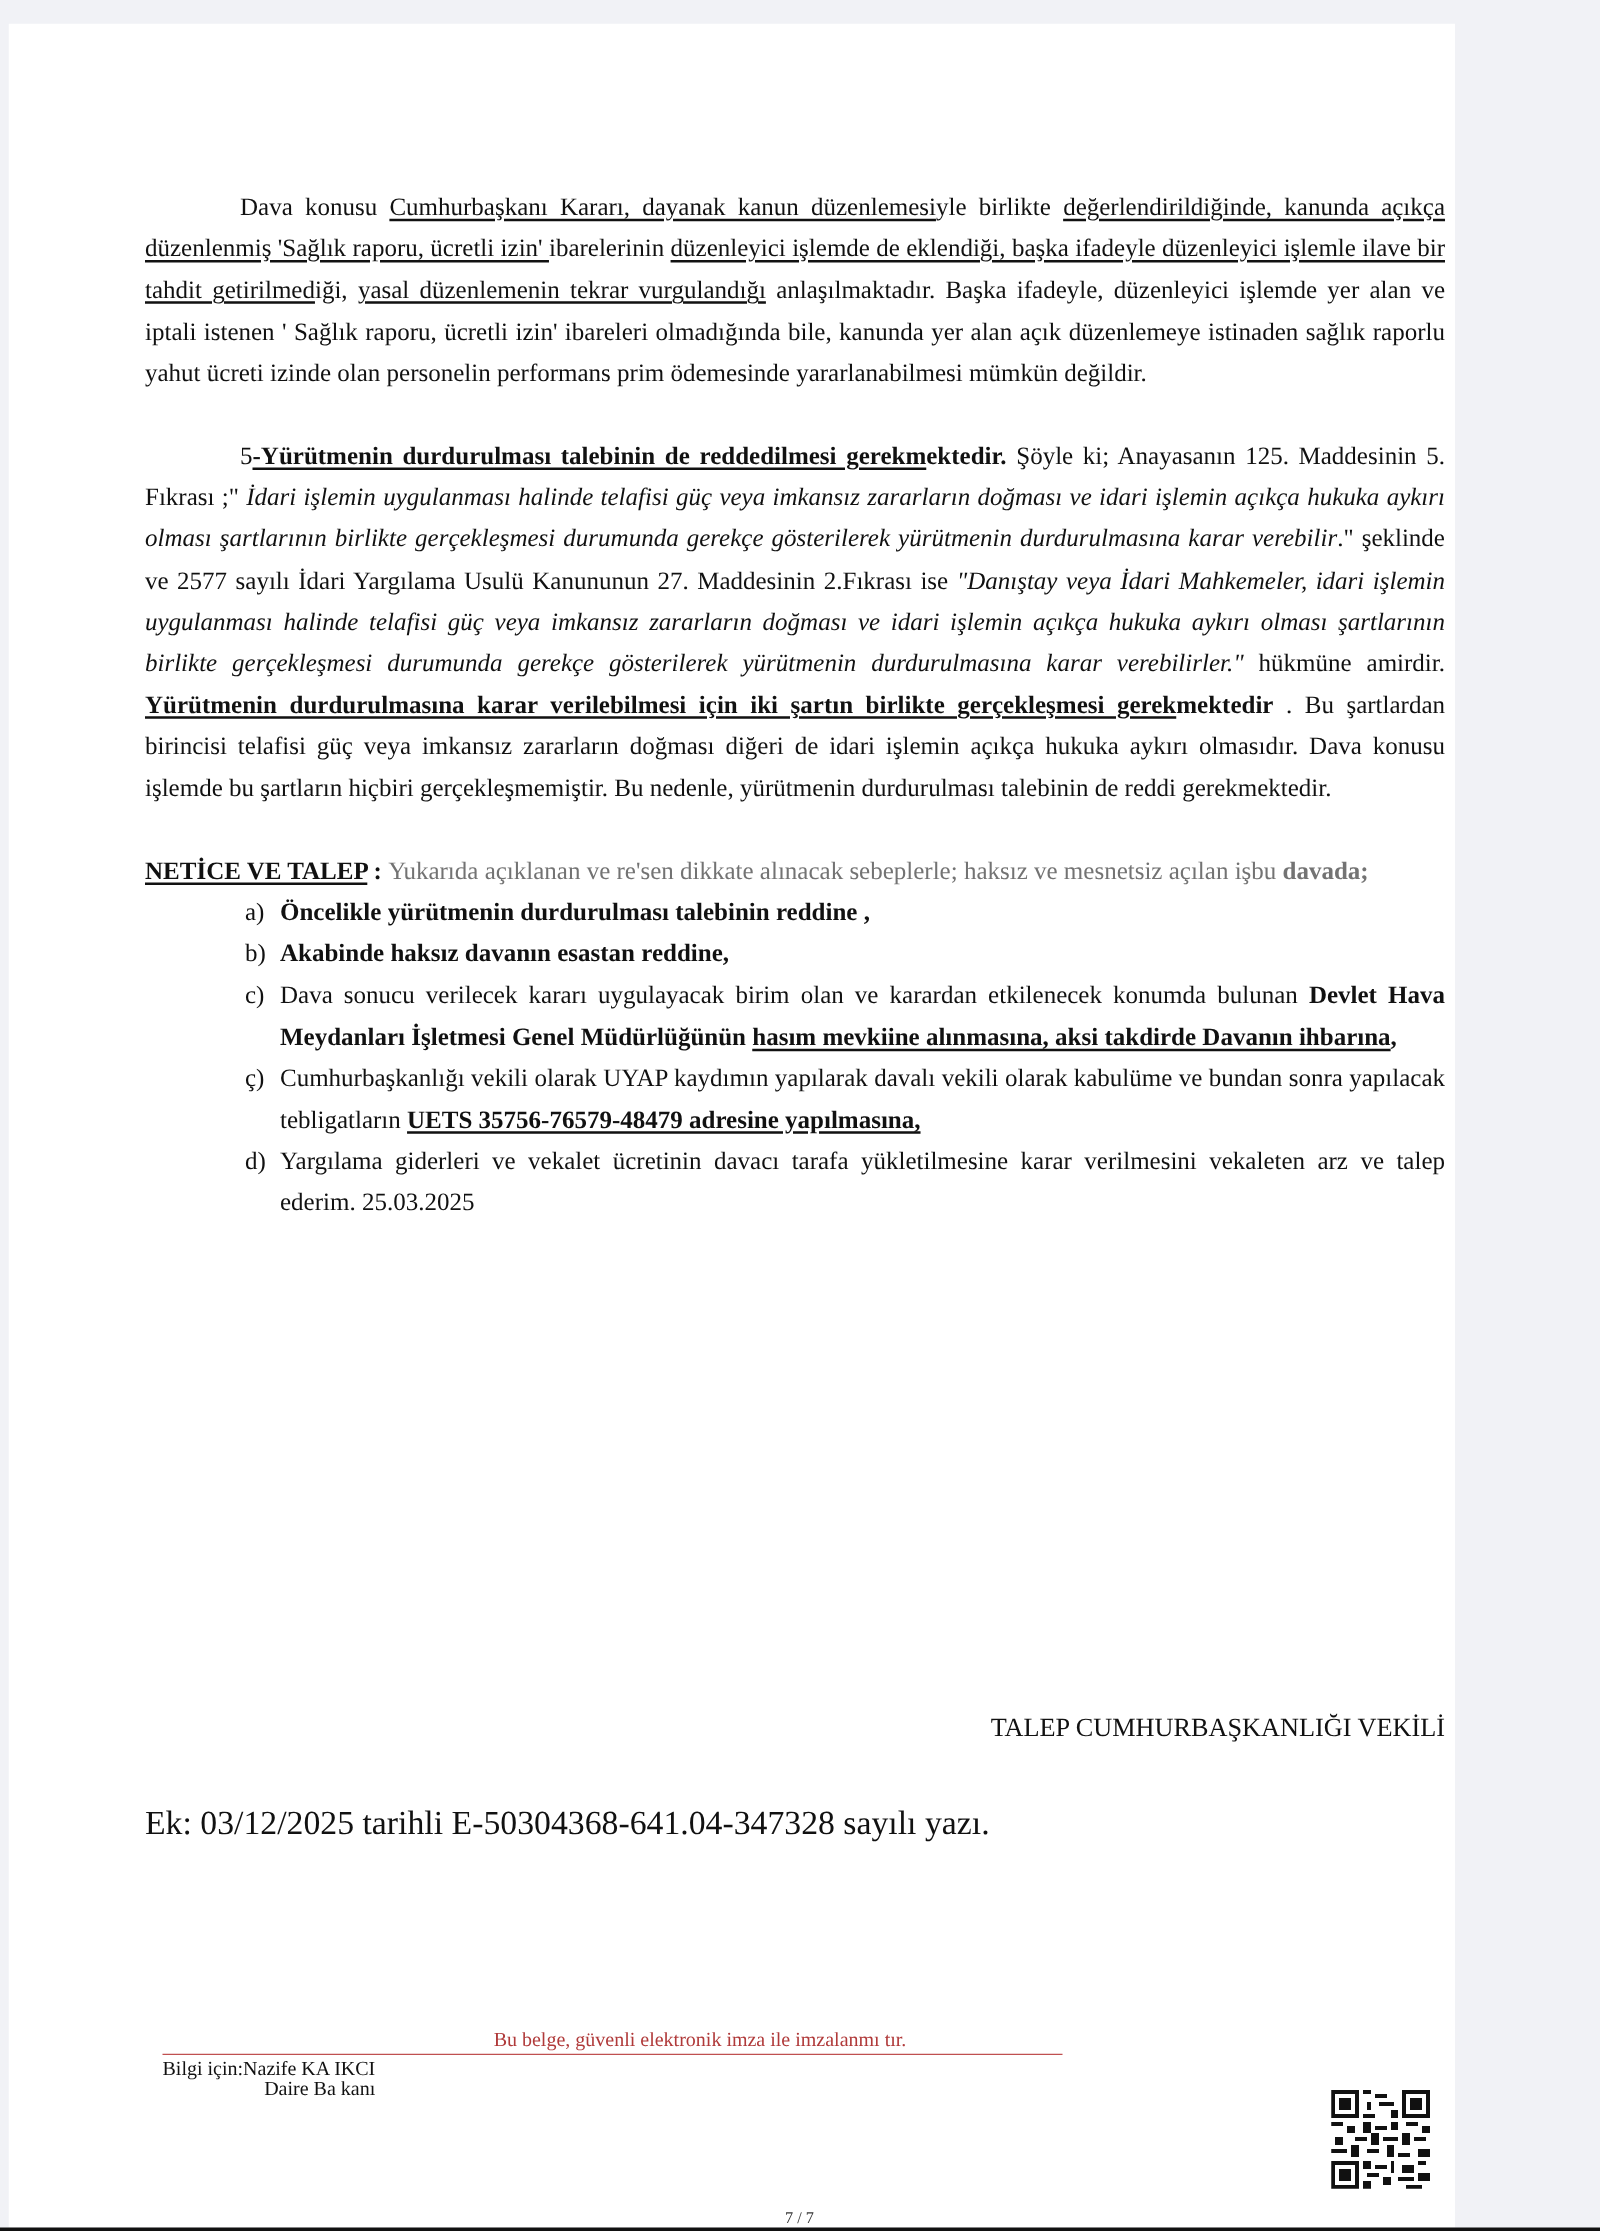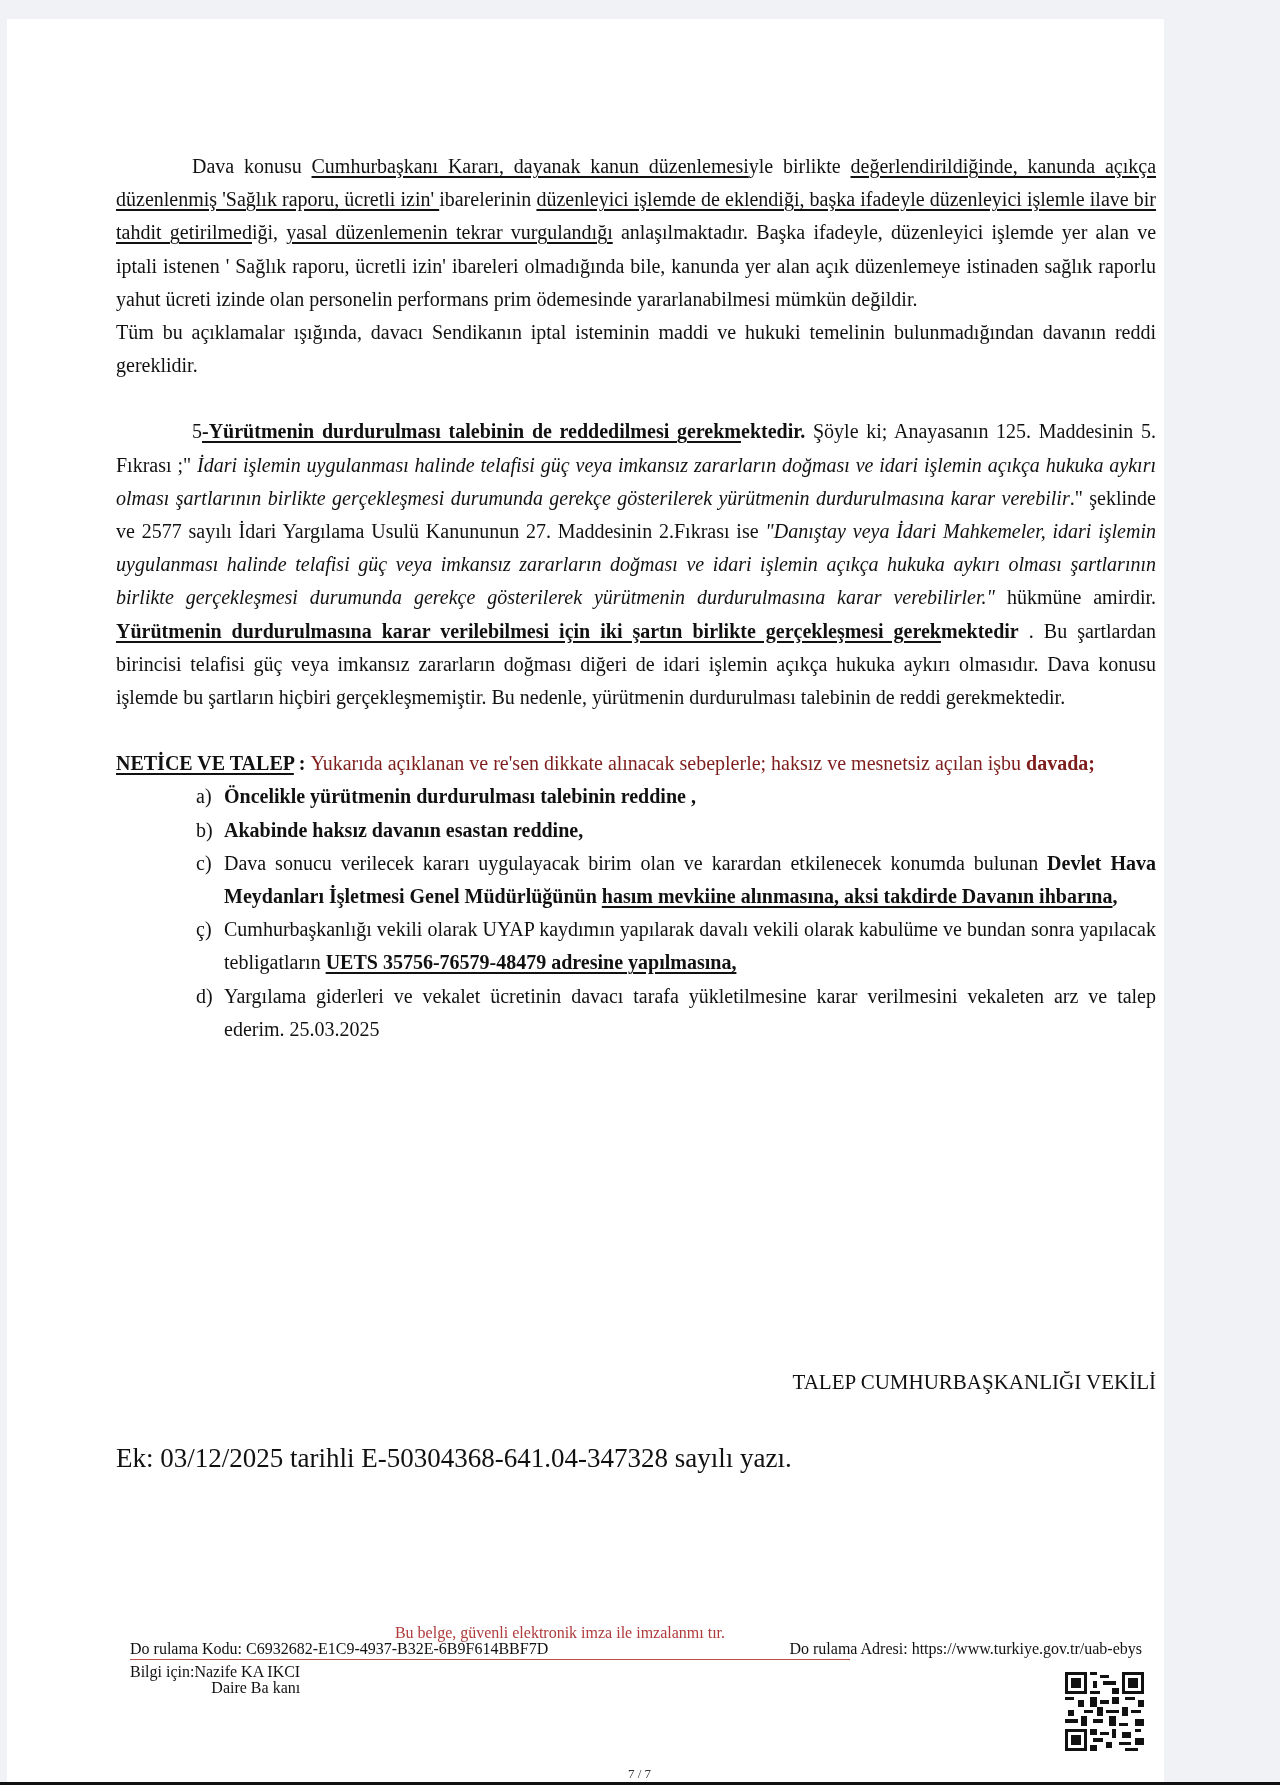--- a/index.html
+++ b/index.html
@@ -16,21 +16,21 @@
   .bottom-band { position: absolute; left: 0; top: 1782px; width: 1280px; height: 3px; background: #111; }
   .body-text {
     position: absolute; left: 116px; top: 150px; width: 1040px;
     font-size: 20px; line-height: 33.2px; text-align: justify;
     font-stretch: condensed;
   }
   .body-text p { margin: 0; }
   .indent { text-indent: 76px; }
   .gap { height: 33px; }
   u { text-decoration: underline; text-underline-offset: 3px; text-decoration-thickness: 2px; }
-  .blue { color: #7f1d1d; }
+  .blue { color: #737373; }
   .items { margin-left: 80px; }
   .item { display: flex; }
   .item .lbl { width: 28px; flex: none; }
   .item .txt { flex: 1; text-align: justify; }
   .signature { position: absolute; left: 116px; top: 1370px; width: 1040px; text-align: right; font-size: 21px; }
   .attachment { position: absolute; left: 116px; top: 1443px; font-size: 27px; }
   .footer { position: absolute; left: 130px; top: 1625px; width: 1020px; font-size: 16px; line-height: 16px; color: #111; }
   .footer .stamp { text-align: center; color: #b03a3a; width: 720px; margin-left: 70px; }
   .footer .row1 { display: flex; justify-content: space-between; padding-right: 0; }
   .footer .redline { height: 1px; background: #c05050; width: 720px; margin: 2px 0 4px 0; }
@@ -40,21 +40,20 @@
   .qr { position: absolute; left: 1065px; top: 1672px; width: 79px; height: 79px; }
   .page-num { position: absolute; left: 628px; top: 1766px; font-size: 13px; color: #333; }
 </style>
 </head>
 <body>
 
 <div class="page"></div>
 
 <div class="body-text">
   <p class="indent"><span>Dava konusu </span><u>Cumhurbaşkanı Kararı, dayanak kanun düzenlemesi</u><span>yle birlikte </span><u>değerlendirildiğinde, kanunda açıkça düzenlenmiş 'Sağlık raporu, ücretli izin' </u><span>ibarelerinin </span><u>düzenleyici işlemde de eklendiği, başka ifadeyle düzenleyici işlemle ilave bir tahdit getirilmed</u><span>iği, </span><u>yasal düzenlemenin tekrar vurgulandığı</u><span> anlaşılmaktadır. Başka ifadeyle, düzenleyici işlemde yer alan ve iptali istenen ' Sağlık raporu, ücretli izin' ibareleri olmadığında bile, kanunda yer alan açık düzenlemeye istinaden sağlık raporlu yahut ücreti izinde olan personelin performans prim ödemesinde yararlanabilmesi mümkün değildir.</span></p>
-  <p>Tüm bu açıklamalar ışığında, davacı Sendikanın iptal isteminin maddi ve hukuki temelinin bulunmadığından davanın reddi gereklidir.</p>
   <div class="gap"></div>
   <p class="indent"><span>5</span><b><u>-Yürütmenin durdurulması talebinin de reddedilmesi gerekm</u><span>ektedir.</span></b><span> Şöyle ki; Anayasanın 125. Maddesinin 5. Fıkrası ;" </span><i>İdari işlemin uygulanması halinde telafisi güç veya imkansız zararların doğması ve idari işlemin açıkça hukuka aykırı olması şartlarının birlikte gerçekleşmesi durumunda gerekçe gösterilerek yürütmenin durdurulmasına karar verebilir</i><span>." şeklinde ve 2577 sayılı İdari Yargılama Usulü Kanununun 27. Maddesinin 2.Fıkrası ise </span><i>"Danıştay veya İdari Mahkemeler, idari işlemin uygulanması halinde telafisi güç veya imkansız zararların doğması ve idari işlemin açıkça hukuka aykırı olması şartlarının birlikte gerçekleşmesi durumunda gerekçe gösterilerek yürütmenin durdurulmasına karar verebilirler."</i><span> hükmüne amirdir. </span><b><u>Yürütmenin durdurulmasına karar verilebilmesi için iki şartın birlikte gerçekleşmesi gerek</u><span>mektedir</span></b><span> . Bu şartlardan birincisi telafisi güç veya imkansız zararların doğması diğeri de idari işlemin açıkça hukuka aykırı olmasıdır. Dava konusu işlemde bu şartların hiçbiri gerçekleşmemiştir. Bu nedenle, yürütmenin durdurulması talebinin de reddi gerekmektedir.</span></p>
   <div class="gap"></div>
   <p><b><u>NETİCE VE TALEP</u><span> : </span></b><span class="blue">Yukarıda açıklanan ve re'sen dikkate alınacak sebeplerle; haksız ve mesnetsiz açılan işbu </span><b class="blue">davada;</b></p>
   <div class="items">
     <div class="item">
         <span class="lbl">a)</span>
         <span class="txt"><b>Öncelikle yürütmenin durdurulması talebinin reddine ,</b></span>
       </div>
     <div class="item">
@@ -74,24 +73,20 @@
         <span class="txt">Yargılama giderleri ve vekalet ücretinin davacı tarafa yükletilmesine karar verilmesini vekaleten arz ve talep ederim. 25.03.2025</span>
       </div>
   </div>
 </div>
 
 <div class="signature">TALEP CUMHURBAŞKANLIĞI VEKİLİ</div>
 <div class="attachment">Ek:  03/12/2025 tarihli E-50304368-641.04-347328 sayılı yazı.</div>
 
 <div class="footer">
   <div class="stamp">Bu belge, güvenli elektronik imza ile imzalanmı  tır.</div>
-  <div class="row1">
-    <span>Do  rulama Kodu: C6932682-E1C9-4937-B32E-6B9F614BBF7D</span>
-    <span style="margin-right:8px">Do  rulama Adresi: https://www.turkiye.gov.tr/uab-ebys</span>
-  </div>
   <div class="redline"></div>
   <div class="row2">
     <div class="right-col">
       <div>Bilgi için:Nazife KA  IKCI</div>
       <div>Daire Ba  kanı</div>
     </div>
   </div>
 </div>
 
 <svg class="qr" viewBox="0 0 25 25" shape-rendering="crispEdges">

